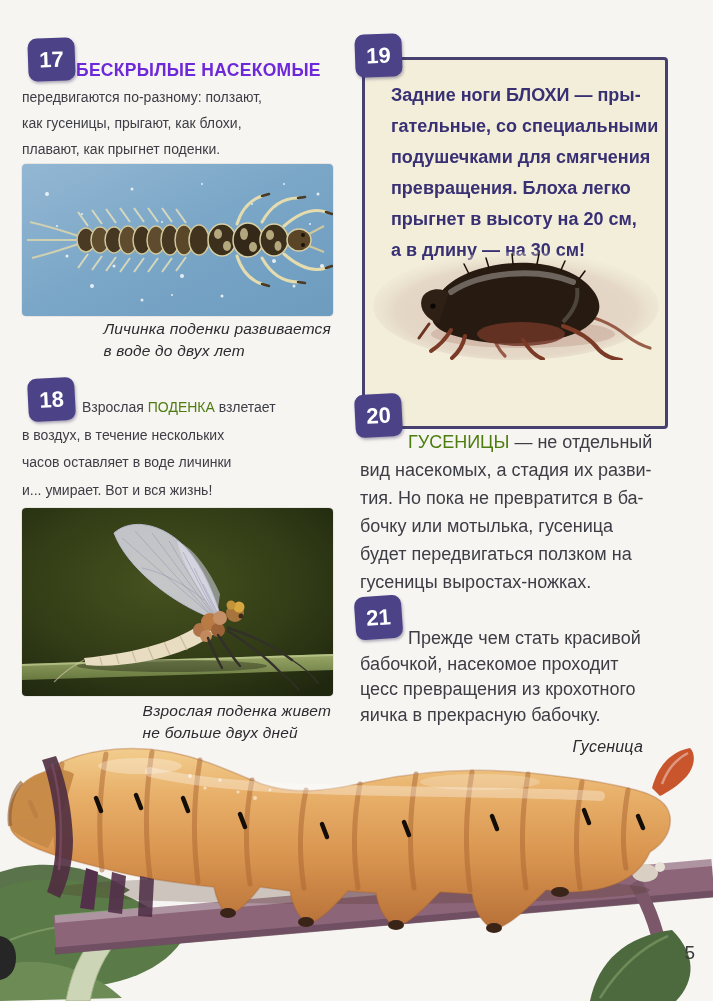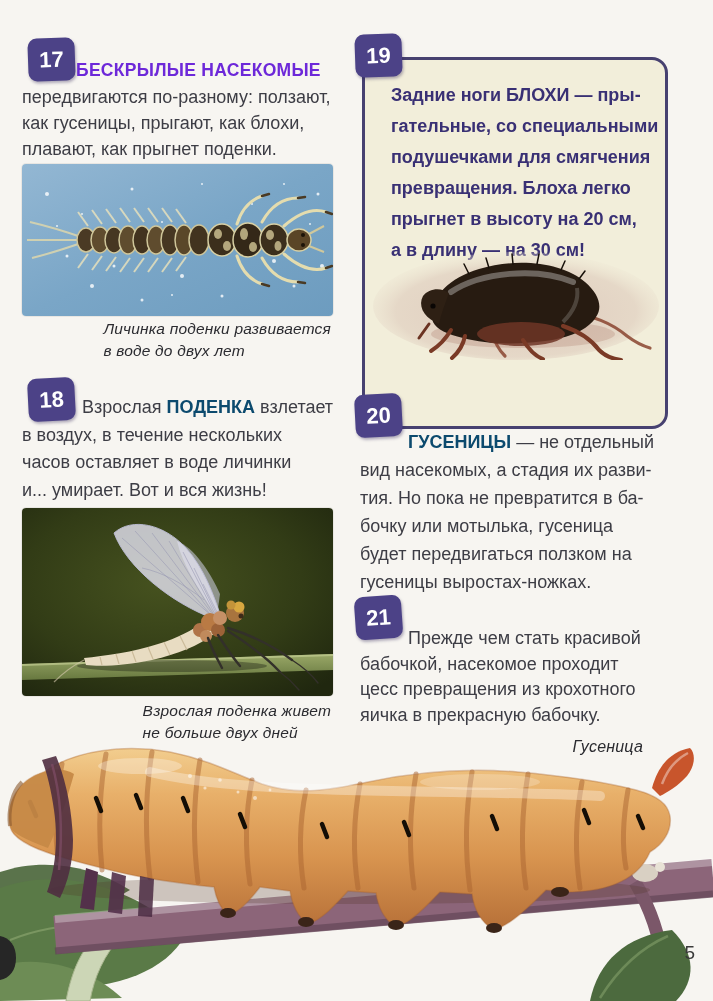--- a/index.html
+++ b/index.html
@@ -7,30 +7,30 @@
     position:relative;width:713px;height:1001px;margin:0 auto;
     background:#f7f5f1;overflow:hidden;
     font-family:"Liberation Sans",sans-serif;color:#3d3d45;
   }
   .badge{
     position:absolute;width:47px;height:43px;background:#4c4287;color:#fff;
     font-weight:bold;font-size:22px;display:flex;align-items:center;justify-content:center;
     border-radius:9px;box-shadow:1px 2px 3px rgba(40,30,80,.35);z-index:5;
   }
   .r2{transform:rotate(-2deg);} .r3{transform:rotate(-3deg);} .r4{transform:rotate(-4deg);}
-  .para{position:absolute;font-size:18px;line-height:26px;}
+  .para{position:absolute;font-size:14px;line-height:26px;}
   .para .line{white-space:nowrap;}
-  .accent{color:#0c4a6e;font-weight:bold;}
+  .accent{color:#4d7c0f;font-weight:normal;}
   .title{position:absolute;font-size:17.5px;font-weight:bold;color:#6d28d9;letter-spacing:.3px;white-space:nowrap;}
   .caption{position:absolute;font-style:italic;color:#2b2b30;font-size:15.5px;line-height:21.5px;letter-spacing:.2px;}
   .photo{position:absolute;border-radius:4px;overflow:hidden;box-shadow:0 0 0 1px rgba(0,0,0,.06);}
   .photo svg{display:block;}
   .factbox{
     position:absolute;left:362px;top:57px;width:306px;height:372px;
-    background:#f2eeda;border:3px solid #474170;border-radius:16px;box-sizing:border-box;z-index:1;
+    background:#f2eeda;border:3px solid #474170;border-radius:4px;box-sizing:border-box;z-index:1;
   }
   .factbox-text{position:absolute;left:26px;top:20px;font-size:18px;font-weight:bold;color:#393074;line-height:31px;}
   .factbox-text .line{white-space:nowrap;}
   .flea-wrap{position:absolute;left:8px;top:192px;width:286px;height:108px;}
   .rc-para{font-size:18px;}
   .pagenum{position:absolute;right:18px;top:942px;font-size:19px;color:#3a3a3a;}
   .indent60{padding-left:60px;} .indent48{padding-left:48px;margin-top:16px;}
   .cat-photo{position:absolute;left:0;top:740px;width:713px;height:261px;}
 </style>
 </head>

